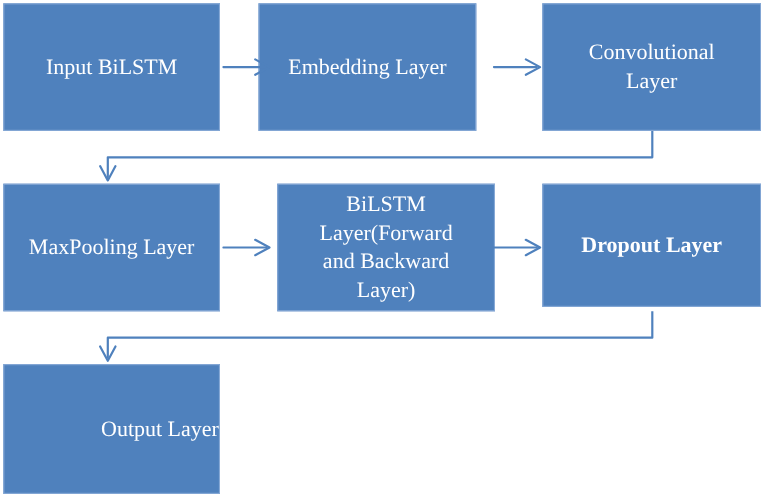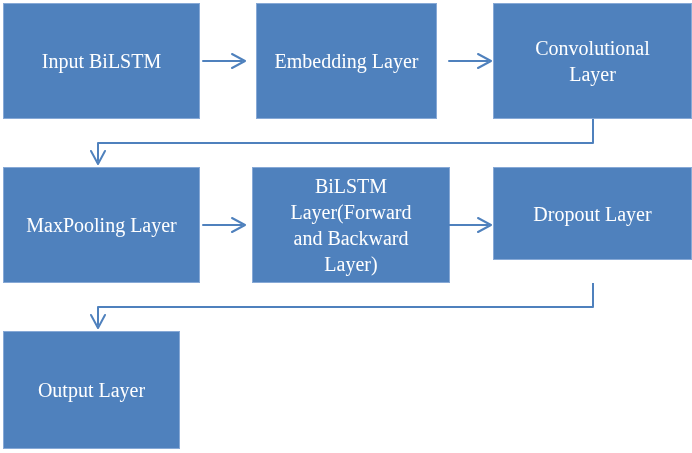--- a/index.html
+++ b/index.html
@@ -30,28 +30,28 @@
     display: flex;
     align-items: center;
     justify-content: center;
     text-align: center;
     font-size: 20px;
     line-height: 1.3;
   }
   .node .label { display: inline-block; }
   
   #node-input      { left: 3px;   top: 3px;   width: 197px; height: 116px; }
-  #node-embedding  { left: 256px; top: 3px;   width: 181px; height: 116px; }
+  #node-embedding  { left: 235px; top: 3px;   width: 198px; height: 116px; }
   #node-conv       { left: 493px; top: 3px;   width: 199px; height: 116px; }
   
   #node-maxpool    { left: 3px;   top: 167px; width: 197px; height: 116px; }
   #node-bilstm     { left: 252px; top: 167px; width: 198px; height: 116px; }
-  #node-dropout    { left: 493px; top: 167px; width: 199px; height: 93px; }
+  #node-dropout    { left: 493px; top: 167px; width: 199px; height: 112px; font-weight: bold; }
   
-  #node-output     { left: 3px;   top: 331px; width: 177px; height: 118px; }
+  #node-output     { left: 3px;   top: 331px; width: 197px; height: 118px; justify-content: flex-end; }
 
   #node-conv .label   { max-width: 160px; }
   #node-bilstm .label { max-width: 152px; }
 
   .arrow-svg { position: absolute; display: block; }
   .arrow-svg path, .arrow-svg line {
     stroke: var(--arrow);
     stroke-width: 2;
     fill: none;
     stroke-linecap: round;

